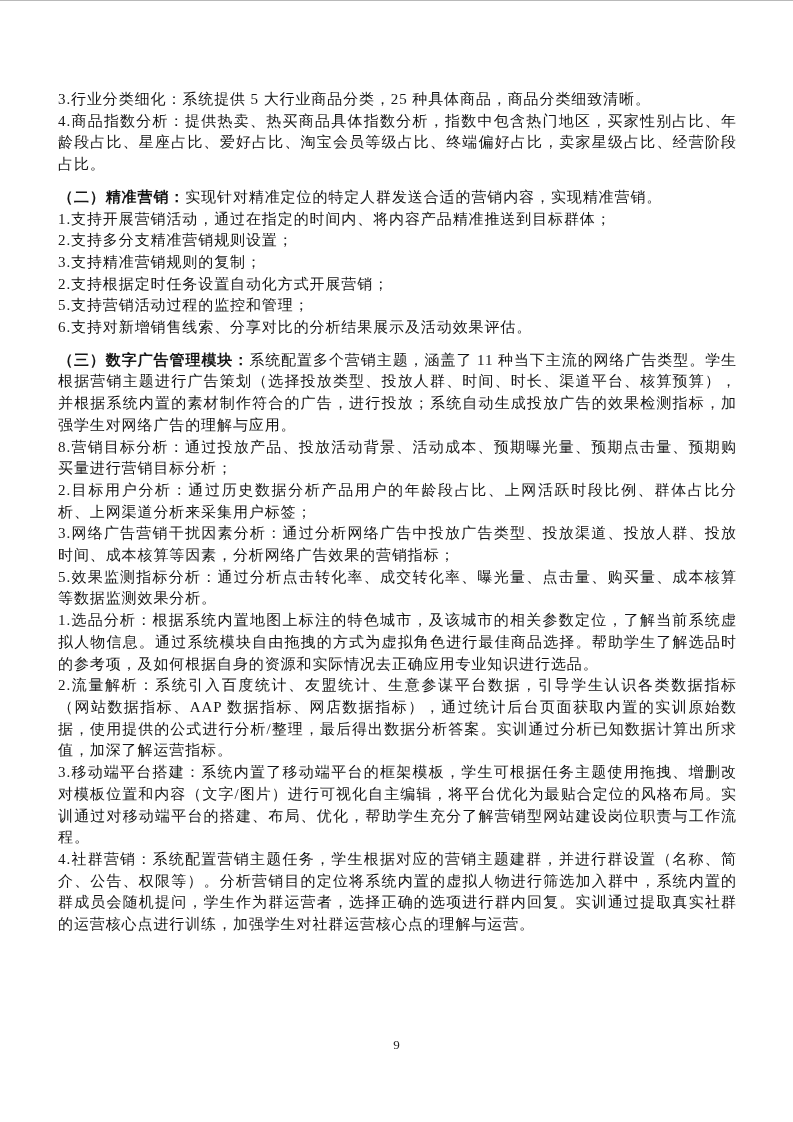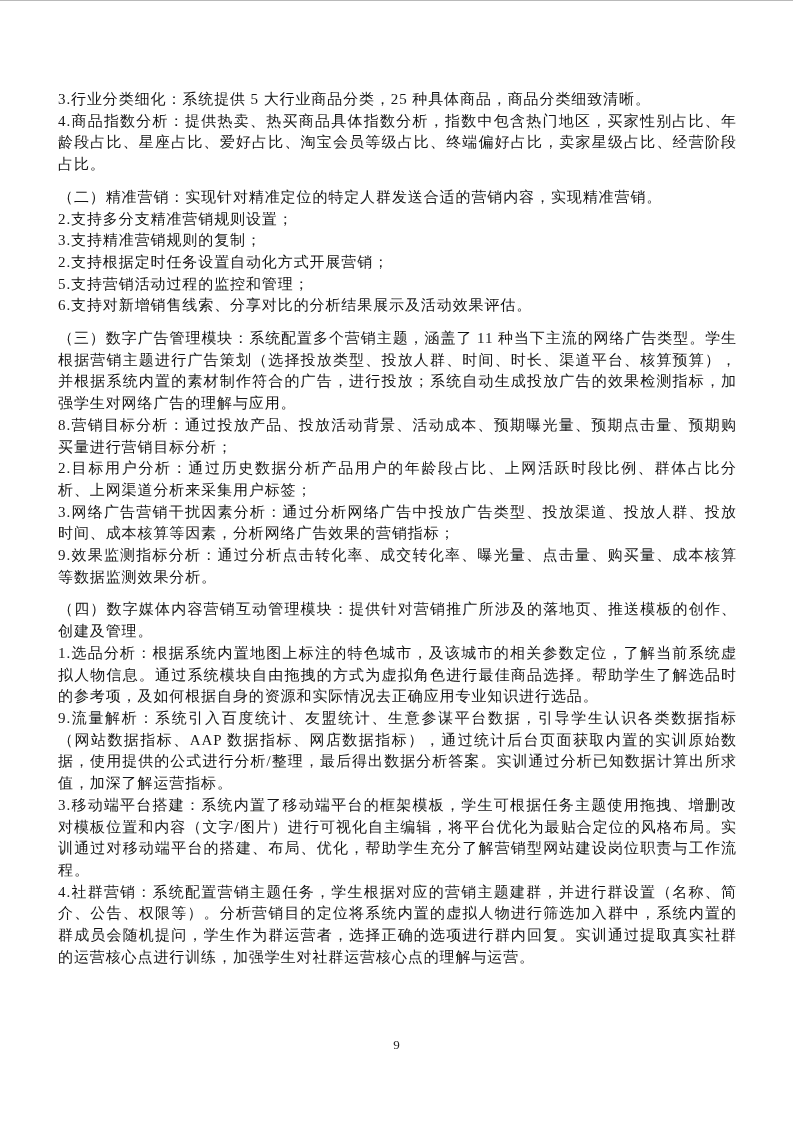--- a/index.html
+++ b/index.html
@@ -30,21 +30,21 @@
     font-size: 15px;
     line-height: 21.7px;
     letter-spacing: 0.9px;
     text-align: justify;
     word-break: break-all;
   }
   .para.section {
     margin-top: 11px;
   }
   .para .lead {
-    font-weight: normal;
+    font-weight: bold;
   }
   .page-number {
     position: absolute;
     top: 1036px;
     left: 0;
     width: 100%;
     text-align: center;
     font-size: 13px;
     letter-spacing: 0;
     color: #222222;
@@ -53,34 +53,34 @@
 </head>
 <body>
 
 <div class="page">
   <div class="content">
 
     <p class="para"><span>3.行业分类细化：系统提供 5 大行业商品分类，25 种具体商品，商品分类细致清晰。</span></p>
     <p class="para"><span>4.商品指数分析：提供热卖、热买商品具体指数分析，指数中包含热门地区，买家性别占比、年龄段占比、星座占比、爱好占比、淘宝会员等级占比、终端偏好占比，卖家星级占比、经营阶段占比。</span></p>
 
     <p class="para section"><span class="lead">（二）精准营销：</span><span>实现针对精准定位的特定人群发送合适的营销内容，实现精准营销。</span></p>
+    <p class="para"><span>1.支持开展营销活动，通过在指定的时间内、将内容产品精准推送到目标群体；</span></p>
     <p class="para"><span>2.支持多分支精准营销规则设置；</span></p>
     <p class="para"><span>3.支持精准营销规则的复制；</span></p>
     <p class="para"><span>2.支持根据定时任务设置自动化方式开展营销；</span></p>
     <p class="para"><span>5.支持营销活动过程的监控和管理；</span></p>
     <p class="para"><span>6.支持对新增销售线索、分享对比的分析结果展示及活动效果评估。</span></p>
 
     <p class="para section"><span class="lead">（三）数字广告管理模块：</span><span>系统配置多个营销主题，涵盖了 11 种当下主流的网络广告类型。学生根据营销主题进行广告策划（选择投放类型、投放人群、时间、时长、渠道平台、核算预算），并根据系统内置的素材制作符合的广告，进行投放；系统自动生成投放广告的效果检测指标，加强学生对网络广告的理解与应用。</span></p>
     <p class="para"><span>8.营销目标分析：通过投放产品、投放活动背景、活动成本、预期曝光量、预期点击量、预期购买量进行营销目标分析；</span></p>
     <p class="para"><span>2.目标用户分析：通过历史数据分析产品用户的年龄段占比、上网活跃时段比例、群体占比分析、上网渠道分析来采集用户标签；</span></p>
     <p class="para"><span>3.网络广告营销干扰因素分析：通过分析网络广告中投放广告类型、投放渠道、投放人群、投放时间、成本核算等因素，分析网络广告效果的营销指标；</span></p>
-    <p class="para"><span>9.效果监测指标分析：通过分析点击转化率、成交转化率、曝光量、点击量、购买量、成本核算等数据监测效果分析。</span></p>
+    <p class="para"><span>5.效果监测指标分析：通过分析点击转化率、成交转化率、曝光量、点击量、购买量、成本核算等数据监测效果分析。</span></p>
 
-    <p class="para section"><span class="lead">（四）数字媒体内容营销互动管理模块：</span><span>提供针对营销推广所涉及的落地页、推送模板的创作、创建及管理。</span></p>
     <p class="para"><span>1.选品分析：根据系统内置地图上标注的特色城市，及该城市的相关参数定位，了解当前系统虚拟人物信息。通过系统模块自由拖拽的方式为虚拟角色进行最佳商品选择。帮助学生了解选品时的参考项，及如何根据自身的资源和实际情况去正确应用专业知识进行选品。</span></p>
-    <p class="para"><span>9.流量解析：系统引入百度统计、友盟统计、生意参谋平台数据，引导学生认识各类数据指标（网站数据指标、AAP 数据指标、网店数据指标），通过统计后台页面获取内置的实训原始数据，使用提供的公式进行分析/整理，最后得出数据分析答案。实训通过分析已知数据计算出所求值，加深了解运营指标。</span></p>
+    <p class="para"><span>2.流量解析：系统引入百度统计、友盟统计、生意参谋平台数据，引导学生认识各类数据指标（网站数据指标、AAP 数据指标、网店数据指标），通过统计后台页面获取内置的实训原始数据，使用提供的公式进行分析/整理，最后得出数据分析答案。实训通过分析已知数据计算出所求值，加深了解运营指标。</span></p>
     <p class="para"><span>3.移动端平台搭建：系统内置了移动端平台的框架模板，学生可根据任务主题使用拖拽、增删改对模板位置和内容（文字/图片）进行可视化自主编辑，将平台优化为最贴合定位的风格布局。实训通过对移动端平台的搭建、布局、优化，帮助学生充分了解营销型网站建设岗位职责与工作流程。</span></p>
     <p class="para"><span>4.社群营销：系统配置营销主题任务，学生根据对应的营销主题建群，并进行群设置（名称、简介、公告、权限等）。分析营销目的定位将系统内置的虚拟人物进行筛选加入群中，系统内置的群成员会随机提问，学生作为群运营者，选择正确的选项进行群内回复。实训通过提取真实社群的运营核心点进行训练，加强学生对社群运营核心点的理解与运营。</span></p>
 
   </div>
 
   <div class="page-number">9</div>
 </div>
 
 </body></html>

